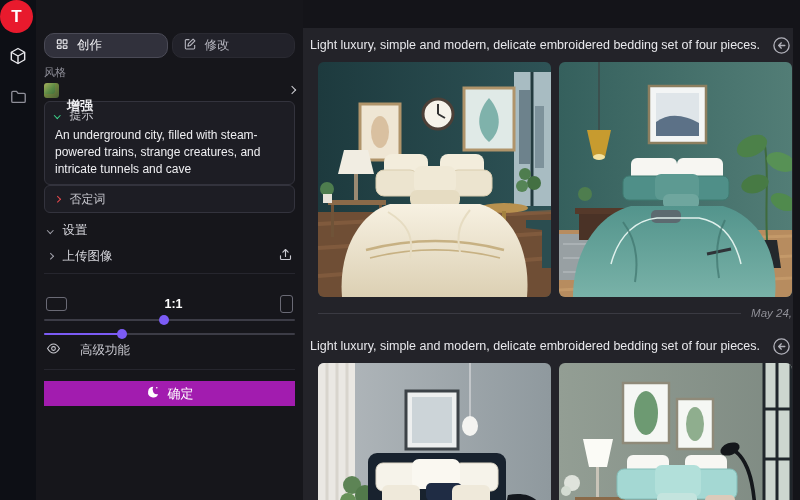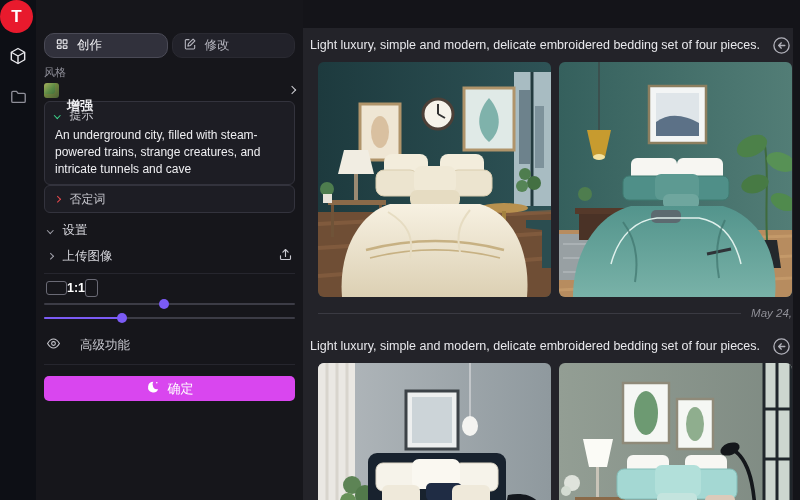--- a/index.html
+++ b/index.html
@@ -41,42 +41,42 @@
   .chev.dim{ border-color:#a0a0aa; }
   .push{ margin-left:auto; }
   .card{ background:#1d1d24; border:1px solid #33333d; border-radius:6px;
          padding:6px 10px; }
   .card-head{ display:flex; align-items:center; gap:10px; font-size:12px; color:#c6c6cd;
               height:14px; cursor:pointer; }
   .prompt-text{ margin-top:5px; font-size:12px; line-height:1.42; color:#efeff2; cursor:text; }
   .row{ display:flex; align-items:center; gap:10px; font-size:12.5px; color:#d6d6dc; cursor:pointer; }
   .row.upload{ margin-top:6px; padding:4px 2px 8px 4px; border-bottom:1px solid #26262e; }
   .row.settings{ margin-top:6px; padding:4px 2px 0 4px; height:18px; }
-  .aspect-row{ display:flex; align-items:center; 
-               margin-top:6px; padding:0 2px; height:16px; }
+  .aspect-row{ display:flex; align-items:center; justify-content:space-between;
+               margin-top:22px; padding:0 2px; height:16px; }
   .ar-icon{ border:1.5px solid #6a6a75; border-radius:3px; }
   .ar-icon.land{ width:21px; height:14px; }
   .ar-icon.port{ width:13px; height:18px; }
   .ar-value{ font-size:12.5px; font-weight:bold; color:#fff; }
   .slider{ position:relative; height:12px; margin-top:2px; cursor:pointer; }
   .slider .track{ position:absolute; left:0; right:0; top:5px; height:2px; background:#3c3c46;
                   border-radius:1px; }
   .slider .fill{ height:100%; border-radius:1px; background:#7b5bf5; }
   .slider .knob{ position:absolute; top:1px; width:10px; height:10px; border-radius:50%;
                  background:#7b5bf5; }
   .knob.aspect{ left:calc(48% - 5px); }
   .knob.count{ left:calc(31% - 5px); }
   .fill.count{ width:31%; }
   .count-row{ display:flex; justify-content:space-between; align-items:center; margin-top:9px;
               padding:0 2px; font-size:12.5px; color:#d8d8de; height:15px; }
   .count-val{ font-weight:bold; color:#fff; }
-  .row.adv{ margin-top:12px; padding:0 2px 10px 2px; border-bottom:1px solid #26262e;
+  .row.adv{ margin-top:1px; padding:0 2px 10px 2px; border-bottom:1px solid #26262e;
             color:#c9c9d0;gap:19px; }
-  .confirm{ margin-top:11px; width:100%; height:25px; background:#d946ef; border:none;
-            border-radius:5px; color:#fff; font-size:13px; display:flex; align-items:center;
+  .confirm{ margin-top:11px; width:100%; height:25px; background:#a21caf; border:none;
+            border-radius:0; color:#fff; font-size:13px; display:flex; align-items:center;
             justify-content:center; gap:8px; cursor:pointer; font-family:inherit; }
 
   
   .main{ position:absolute; left:303px; top:28px; width:490px; height:472px; background:#232329;
          overflow:hidden; }
   .prompt-row{ height:34px; display:flex; align-items:center; gap:12px; padding-left:7px;
                color:#e8e8ec; font-size:12.5px; }
   .reuse{ width:19px; height:19px; flex:0 0 auto; cursor:pointer; }
   .imgs{ display:flex; gap:8px; padding-left:15px; }
   .genimg{ width:233px; height:235px; border-radius:6px; overflow:hidden; background:#2a2a30;

